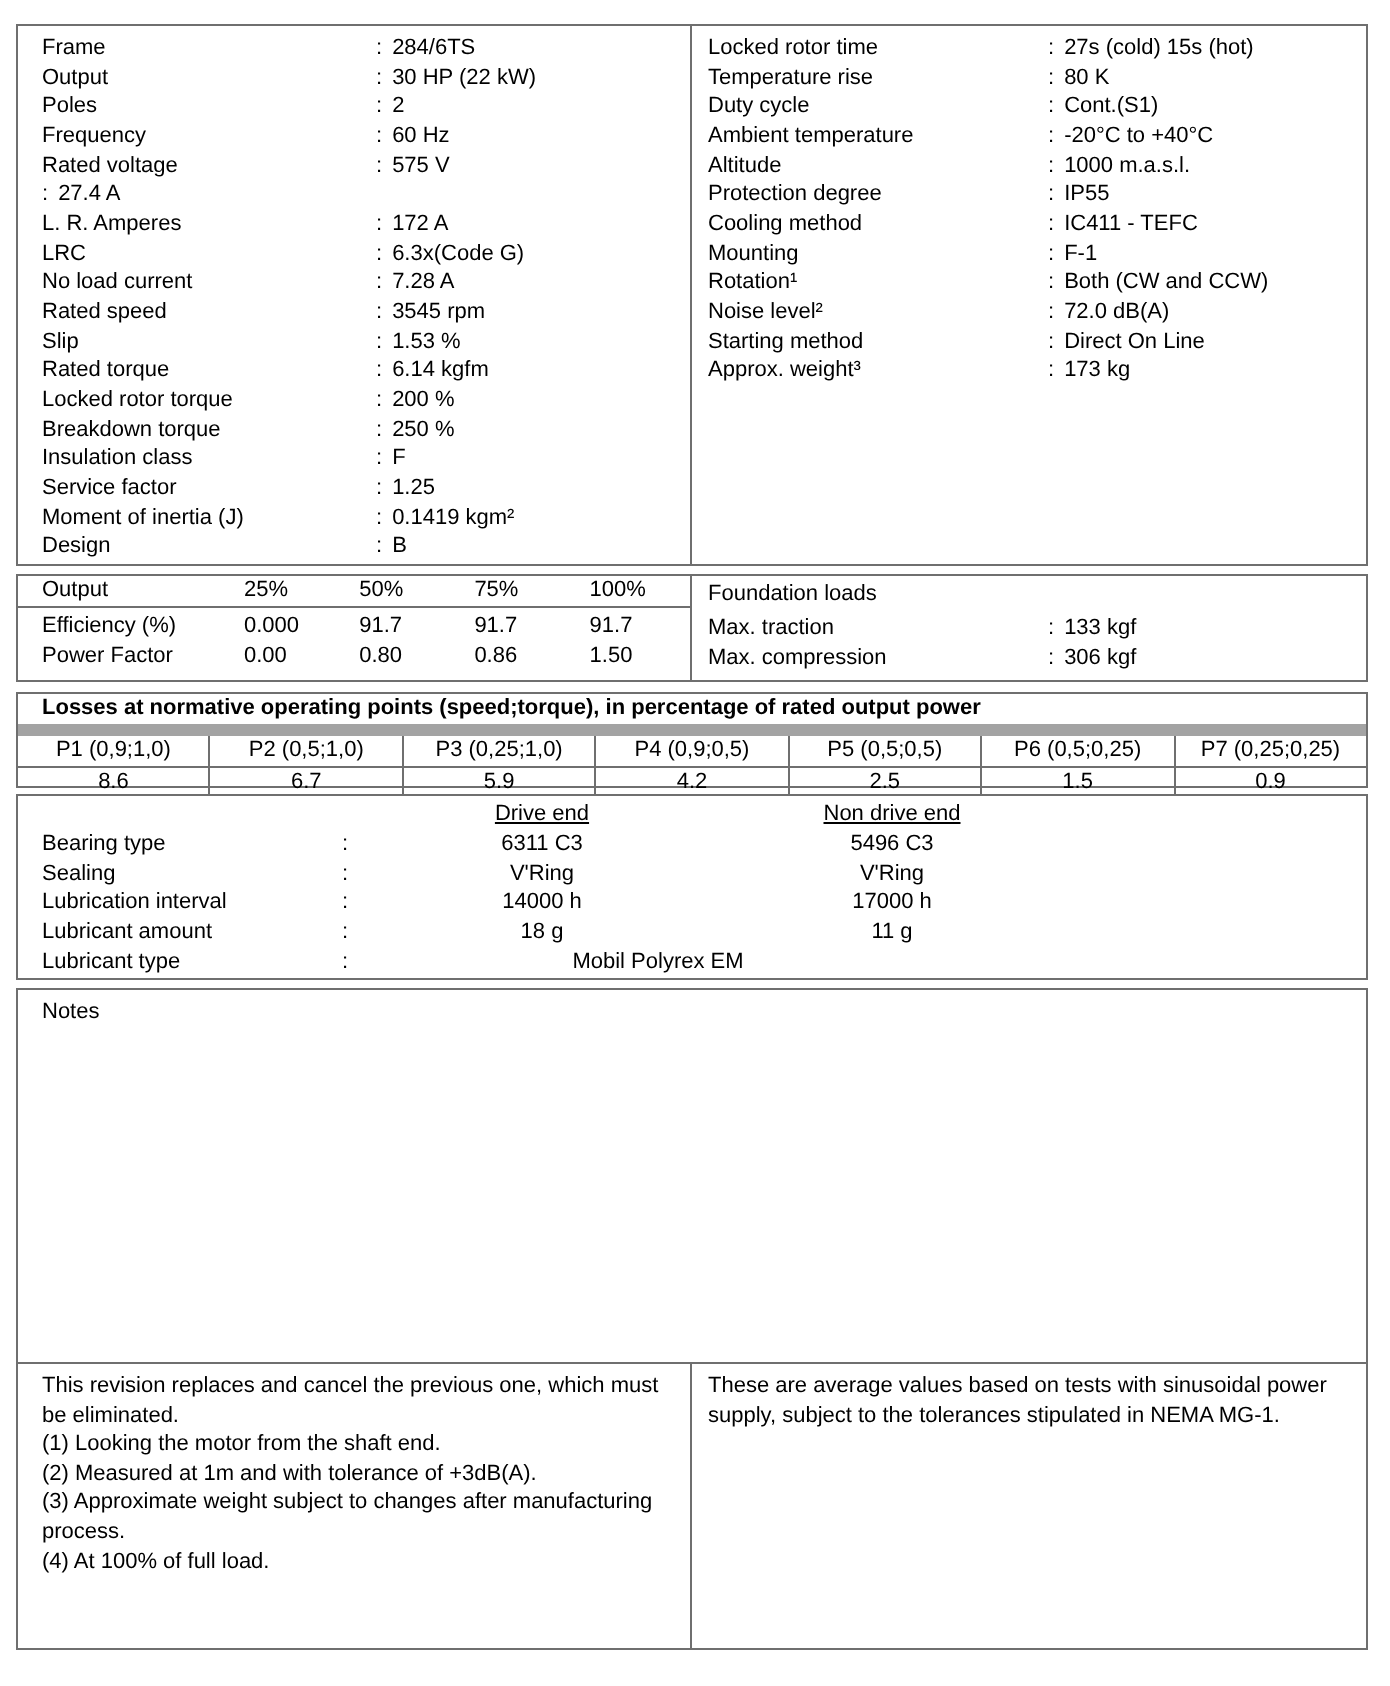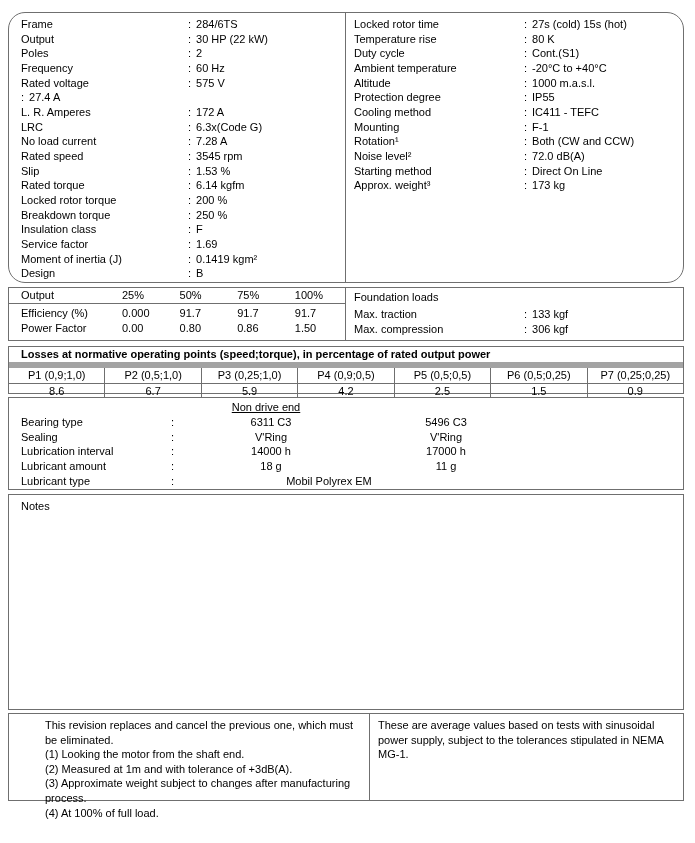--- a/index.html
+++ b/index.html
@@ -3,26 +3,26 @@
 <meta charset="utf-8">
 <style>
   * { margin:0; padding:0; box-sizing:border-box; }
   html,body { background:#ffffff; }
   body {
     font-family:"Liberation Sans", sans-serif;
     font-size:11px; color:#000; width:695px; height:843px;
   }
   .page { position:relative; width:695px; height:843px; background:#fff; overflow:hidden; }
   .box { position:absolute; left:8px; width:676px; border:1px solid #6f6f6f; background:#fff; }
-  .box-specs { top:12px; height:271px;border-radius:17px; }
+  .box-specs { top:12px; height:271px; }
   .box-performance { top:287px; height:54px; }
   .box-losses { top:346px; height:48px; }
   .box-bearings { top:397px; height:93px; }
   .box-notes { top:494px; height:216px; }
-  .box-footer { top:713px; height:88px;padding-left:24px; }
+  .box-footer { top:681px; height:144px; }
 
   .two-col { display:flex; height:100%; }
   .col-left { width:337px; border-right:1px solid #6f6f6f; height:100%; }
   .col-right { flex:1; height:100%; }
 
   .spec-list { padding:4px 0 0 12px; }
   .col-right .spec-list { padding-left:8px; }
   .spec-row { display:flex; line-height:14.65px; white-space:nowrap; }
   .col-left .spec-label { flex:0 0 167px; }
   .col-right .spec-label { flex:0 0 170px; }
@@ -141,21 +141,21 @@
     <span class="spec-value"><span class="colon">:</span><span>250 %</span></span>
   </div>
 
   <div class="spec-row">
     <span class="spec-label">Insulation class</span>
     <span class="spec-value"><span class="colon">:</span><span>F</span></span>
   </div>
 
   <div class="spec-row">
     <span class="spec-label">Service factor</span>
-    <span class="spec-value"><span class="colon">:</span><span>1.69</span></span>
+    <span class="spec-value"><span class="colon">:</span><span>1.25</span></span>
   </div>
 
   <div class="spec-row">
     <span class="spec-label">Moment of inertia (J)</span>
     <span class="spec-value"><span class="colon">:</span><span>0.1419 kgm²</span></span>
   </div>
 
   <div class="spec-row">
     <span class="spec-label">Design</span>
     <span class="spec-value"><span class="colon">:</span><span>B</span></span>
@@ -305,20 +305,21 @@
   <div class="loss-cell">1.5</div>
 
   <div class="loss-cell">0.9</div>
 </div>
   </div>
 
   <div class="box box-bearings">
     <div class="bearing-body">
       <div class="bearing-row">
         <span class="b-spacer"></span>
+        <span class="b-drive b-colhead">Drive end</span>
         <span class="b-nondrive b-colhead">Non drive end</span>
       </div>
       <div>
   <div class="bearing-row">
     <span class="b-label">Bearing type</span>
     <span class="b-colon">:</span>
     <span class="b-drive">6311 C3</span>
     <span class="b-nondrive">5496 C3</span>
   </div>
 

